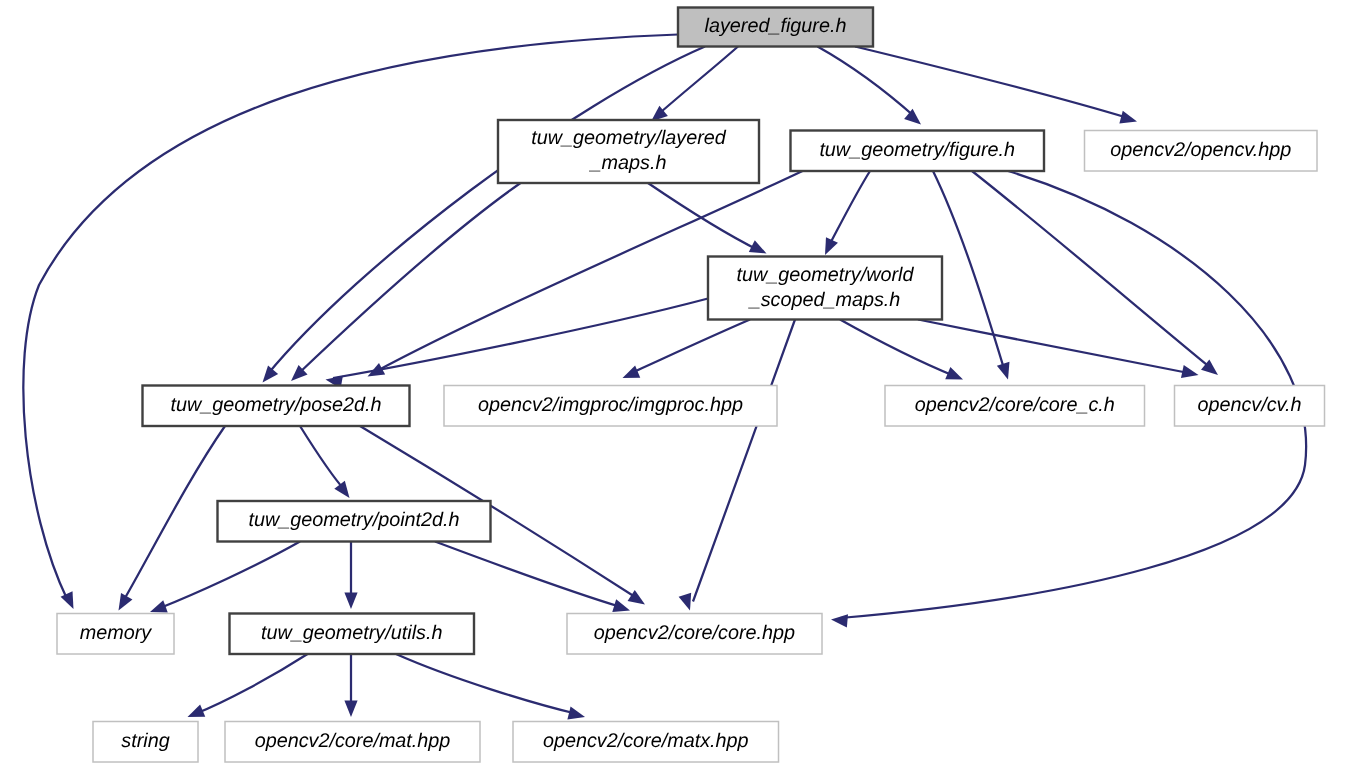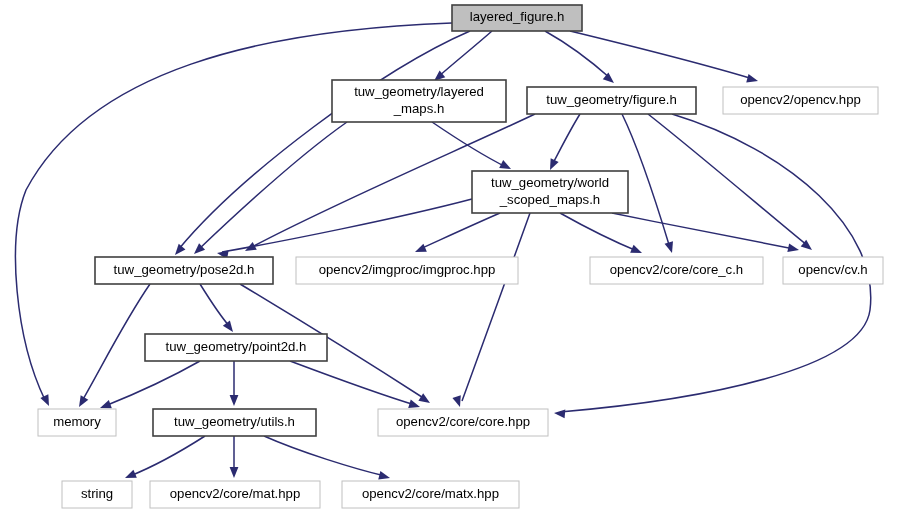--- a/index.html
+++ b/index.html
@@ -7,20 +7,21 @@
     padding: 0;
     background: #ffffff;
   }
   #graph-root {
     position: relative;
     width: 911px;
     height: 515px;
     background: #ffffff;
     font-family: "Liberation Sans", sans-serif;
     overflow: hidden;
+    font-style: italic;
   }
   svg.graph-canvas {
     position: absolute;
     left: 0;
     top: 0;
     width: 911px;
     height: 515px;
     display: block;
   }
   .node-box {

